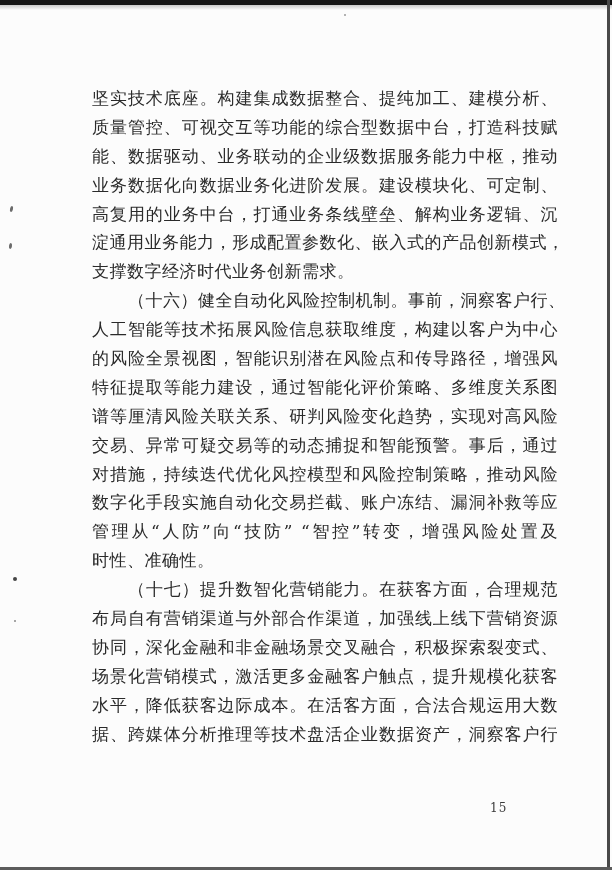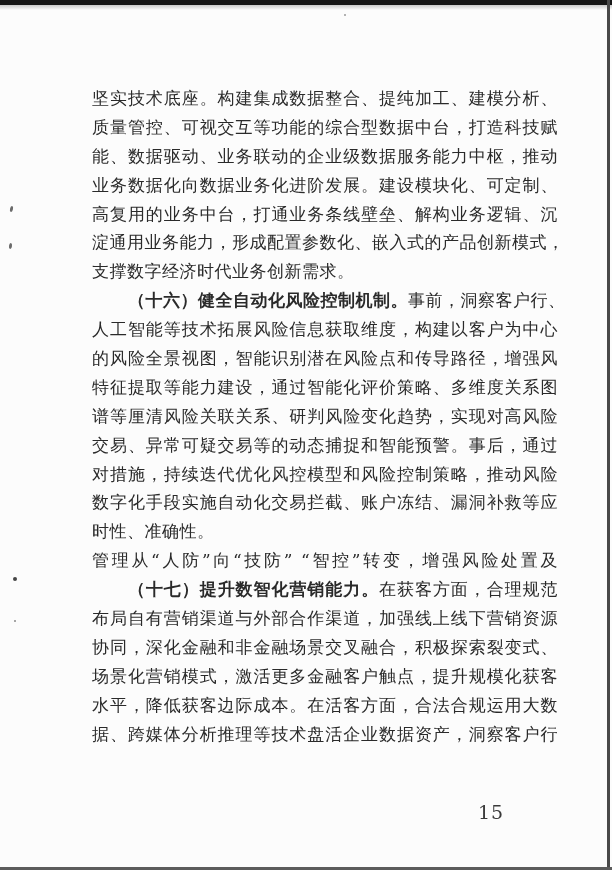--- a/index.html
+++ b/index.html
@@ -53,26 +53,26 @@
     text-align: justify;
     text-align-last: justify;
     -moz-text-align-last: justify;
     letter-spacing: 0.5px;
   }
   .line.para-end {
     text-align-last: left;
     -moz-text-align-last: left;
   }
   .line.indent { text-indent: 36px; }
-  .head { font-weight: 700; }
+  .head { font-weight: 400; }
   .page-number {
     position: absolute;
-    left: 478px;
+    left: 490px;
     top: 801px;
-    font-size: 19px;
+    font-size: 12px;
     letter-spacing: 1px;
     color: #3a3a3a;
   }
 </style>
 </head>
 <body>
 
 <div class="page">
 
   <div class="edge-top"></div>
@@ -99,22 +99,22 @@
 
     <div>
       <div class="line indent"><span class="head">（十六）健全自动化风险控制机制。</span><span>事前，洞察客户行、</span></div>
       <div class="line">人工智能等技术拓展风险信息获取维度，构建以客户为中心</div>
       <div class="line">的风险全景视图，智能识别潜在风险点和传导路径，增强风</div>
       <div class="line">特征提取等能力建设，通过智能化评价策略、多维度关系图</div>
       <div class="line">谱等厘清风险关联关系、研判风险变化趋势，实现对高风险</div>
       <div class="line">交易、异常可疑交易等的动态捕捉和智能预警。事后，通过</div>
       <div class="line">对措施，持续迭代优化风控模型和风险控制策略，推动风险</div>
       <div class="line">数字化手段实施自动化交易拦截、账户冻结、漏洞补救等应</div>
+      <div class="line">管理从“人防”向“技防” “智控”转变，增强风险处置及</div>
       <div class="line para-end">时性、准确性。</div>
-      <div class="line">管理从“人防”向“技防” “智控”转变，增强风险处置及</div>
     </div>
 
     <div>
       <div class="line indent"><span class="head">（十七）提升数智化营销能力。</span><span>在获客方面，合理规范</span></div>
       <div class="line">布局自有营销渠道与外部合作渠道，加强线上线下营销资源</div>
       <div class="line">协同，深化金融和非金融场景交叉融合，积极探索裂变式、</div>
       <div class="line">场景化营销模式，激活更多金融客户触点，提升规模化获客</div>
       <div class="line">水平，降低获客边际成本。在活客方面，合法合规运用大数</div>
       <div class="line">据、跨媒体分析推理等技术盘活企业数据资产，洞察客户行</div>
     </div>

